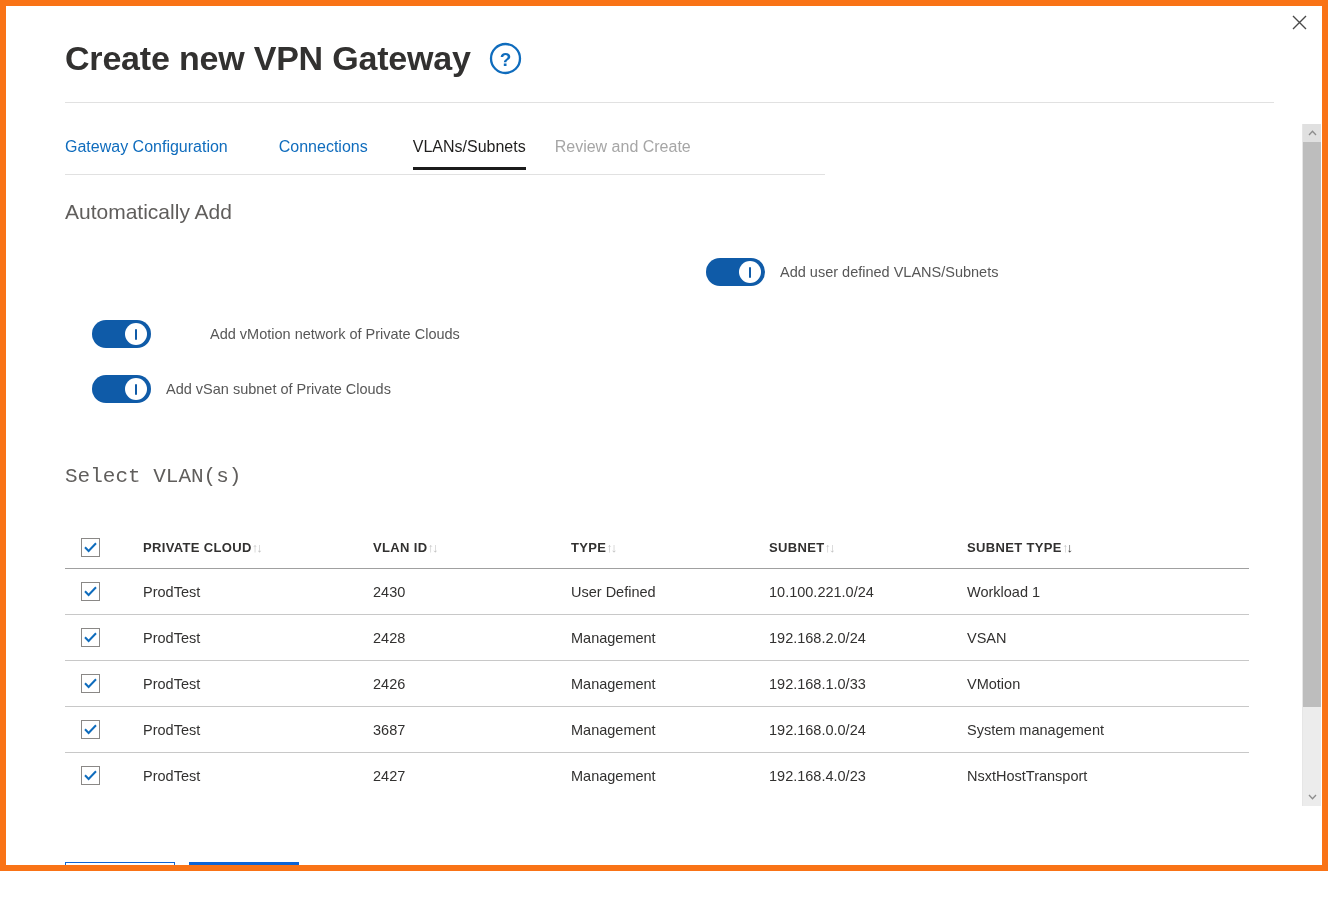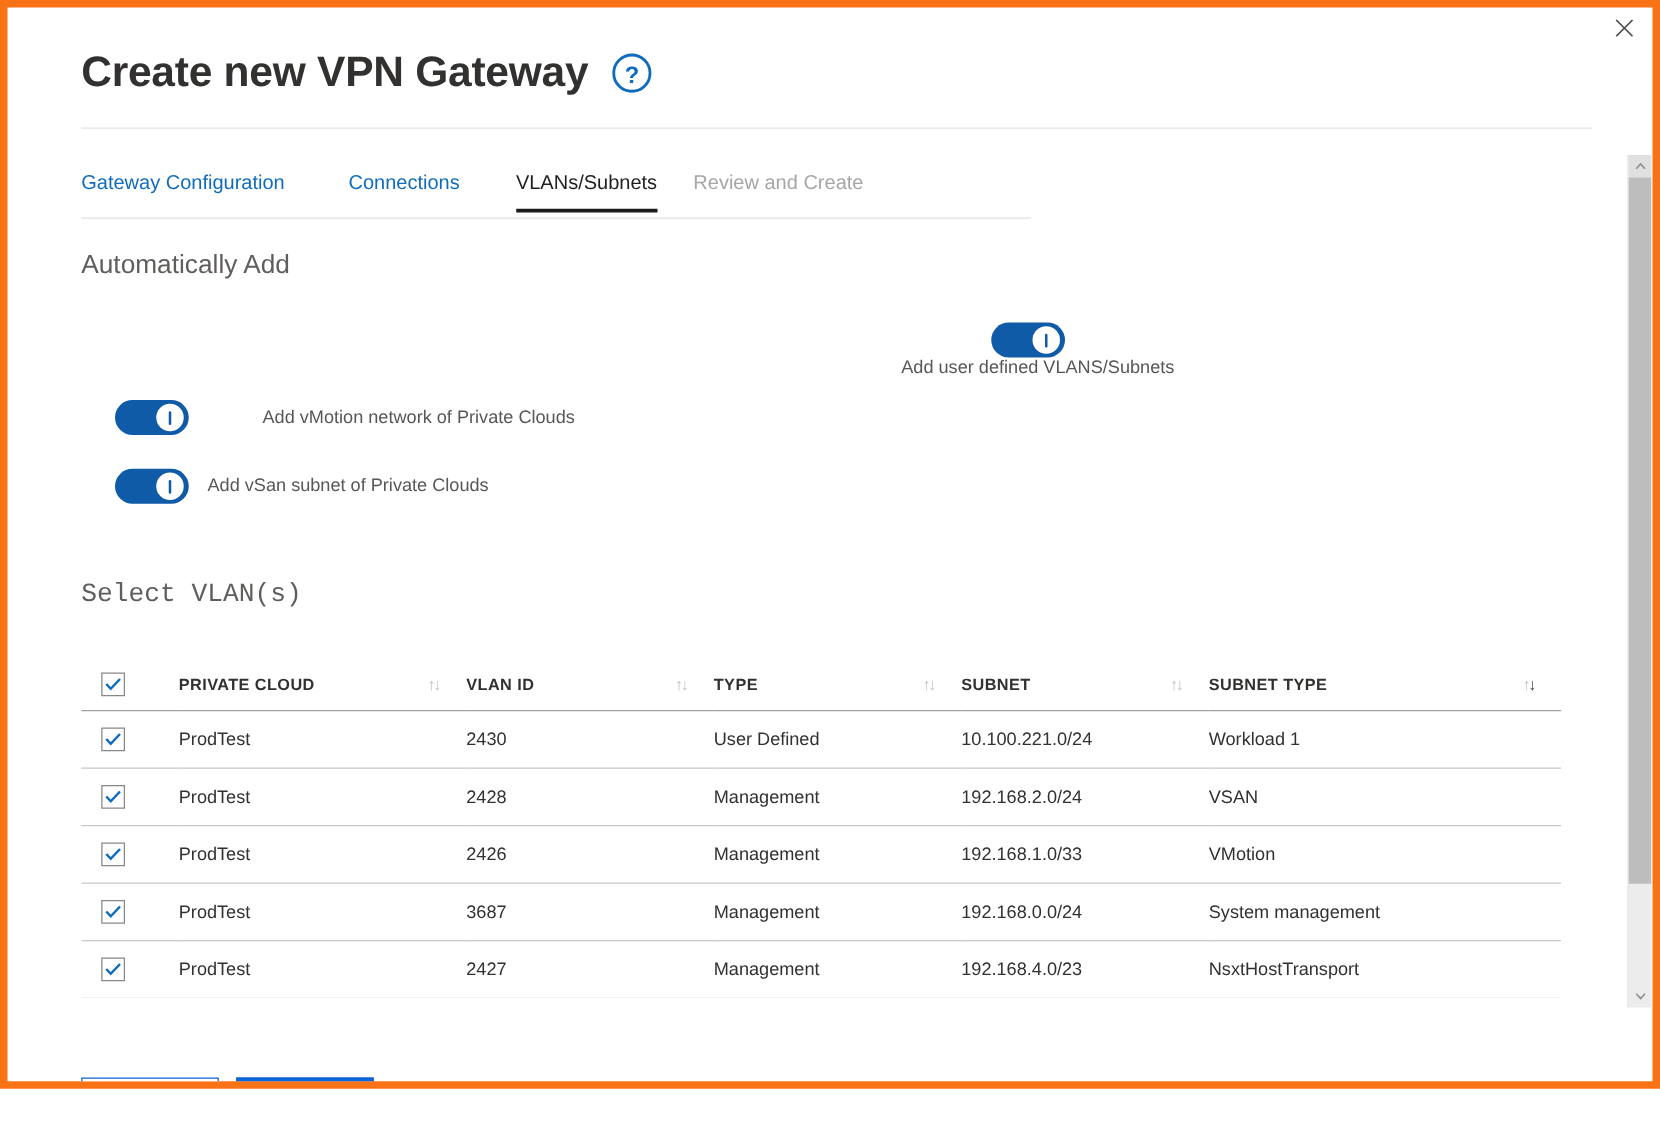--- a/index.html
+++ b/index.html
@@ -142,21 +142,21 @@
     border-radius: 1px;
   }
   .toggle-label {
     margin-left: 15px;
     font-size: 14.5px;
     color: #575757;
     line-height: 1.12;
     max-width: 330px;
   }
   #toggle-mgmt      { left: 60px; top: 252px; }
-  #toggle-user      { left: 700px; top: 252px; flex-direction: column; }
+  #toggle-user      { left: 700px; top: 252px; }
   #toggle-vmotion   { left: 86px; top: 314px; gap: 44px; }
   #toggle-vsan      { left: 86px; top: 369px; }
   #toggle-mgmt .toggle-label { width: 322px; }
 
   
   .table-area {
     position: absolute;
     left: 59px;
     top: 520px;
     width: 1184px;
@@ -187,21 +187,20 @@
     font-size: 13px;
     font-weight: bold;
     letter-spacing: 0.35px;
     color: #323130;
     border-bottom: 1px solid #a0a0a0;
     white-space: nowrap;
   }
   .th-inner {
     display: flex;
     align-items: center;
-    justify-content: space-between;
     padding-right: 22px;
   }
   .sort-icon {
     font-size: 13px;
     color: #c2c2c2;
     letter-spacing: -2px;
     font-weight: normal;
     flex: 0 0 auto;
   }
   .sort-icon.active-down { color: #c2c2c2; }

